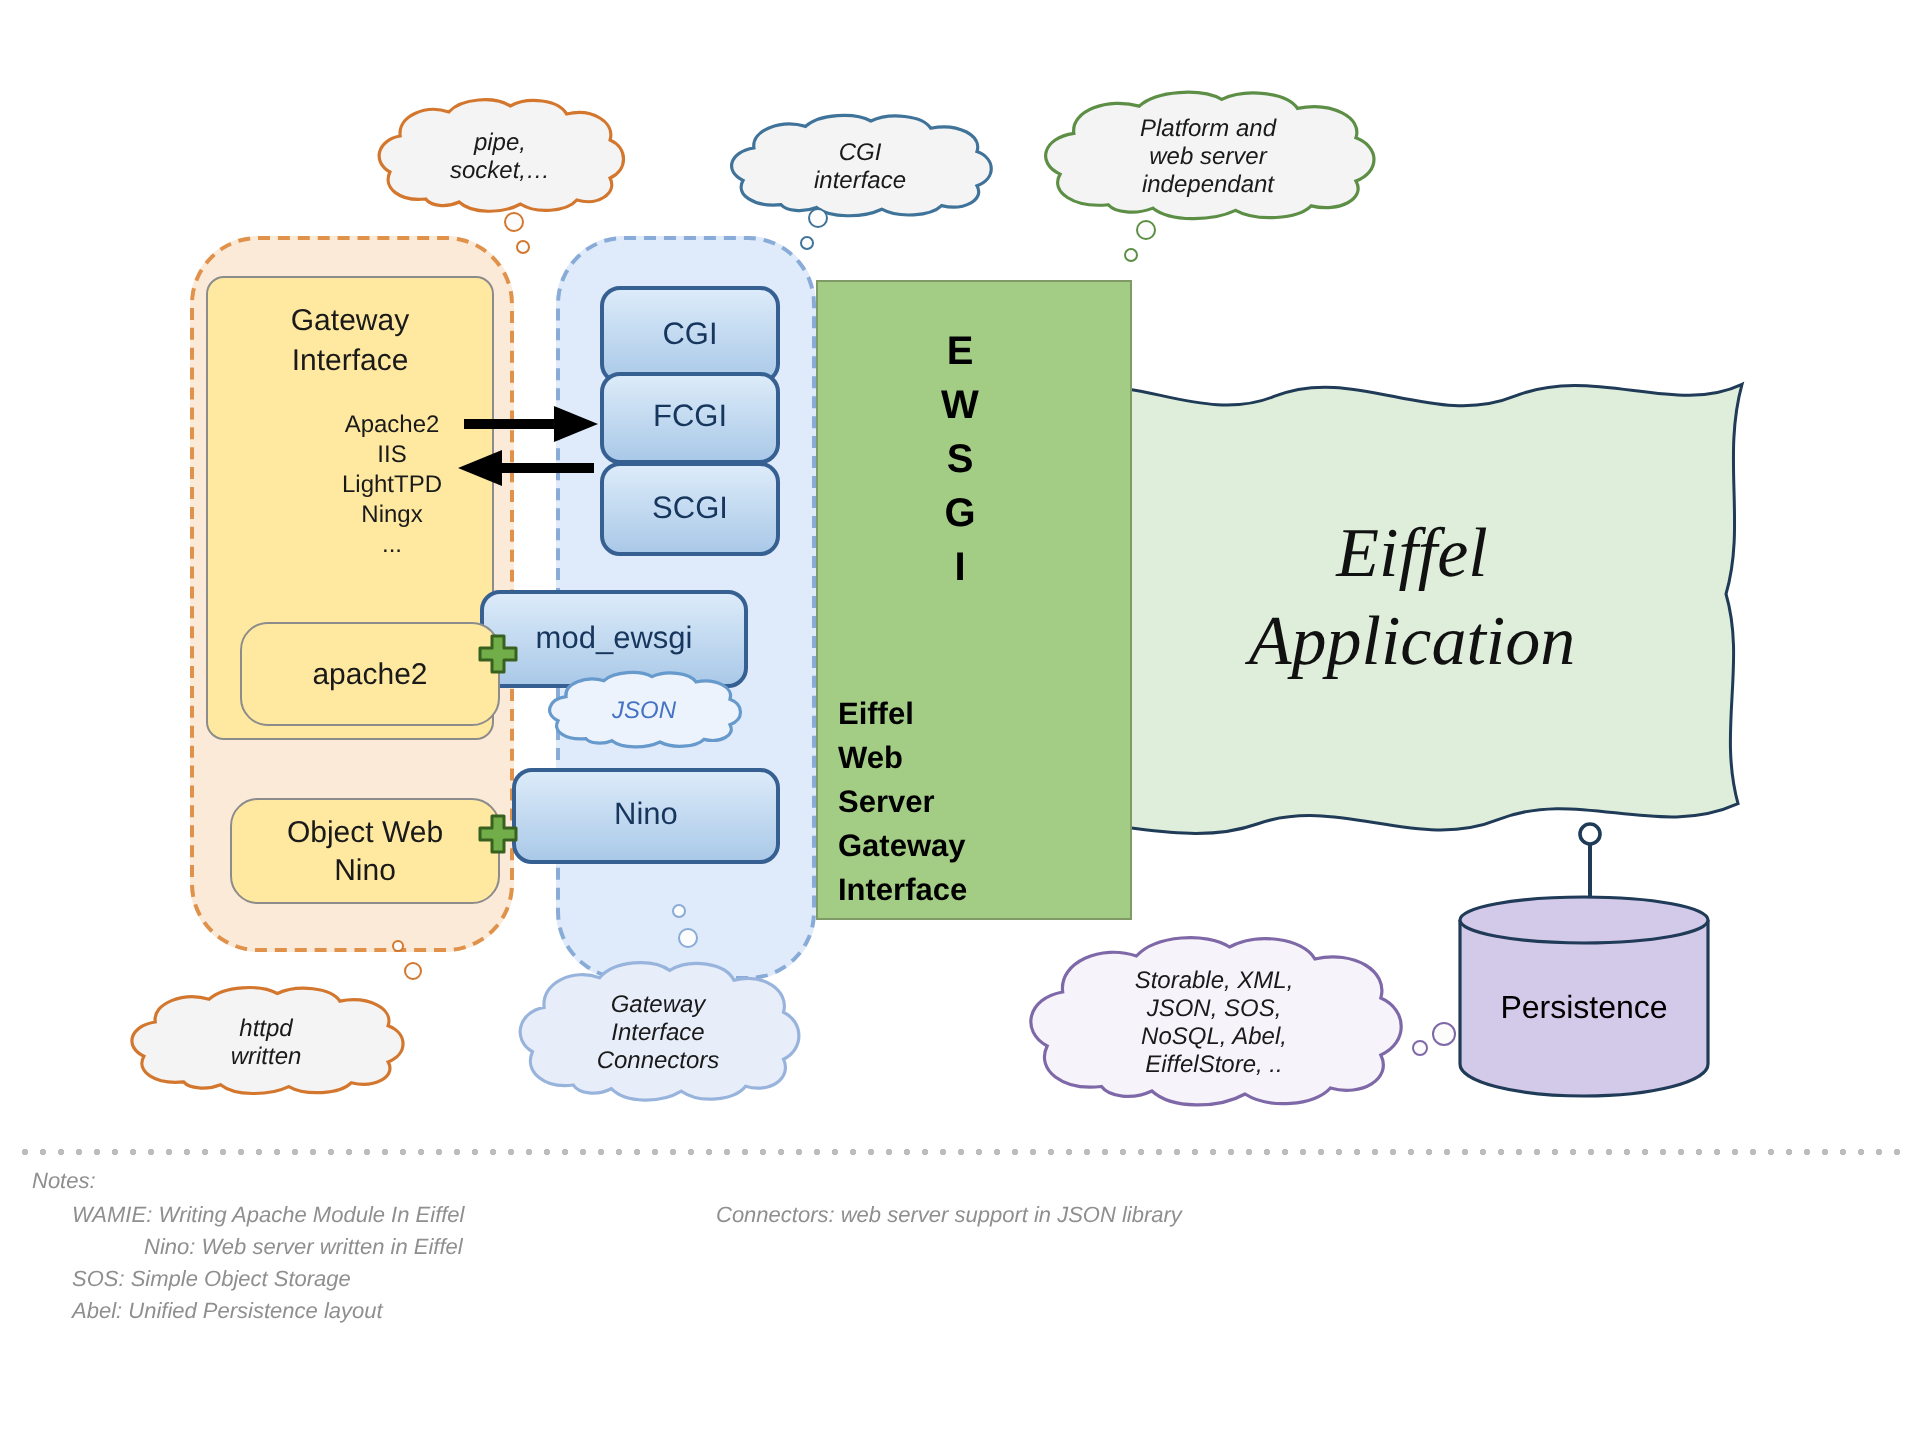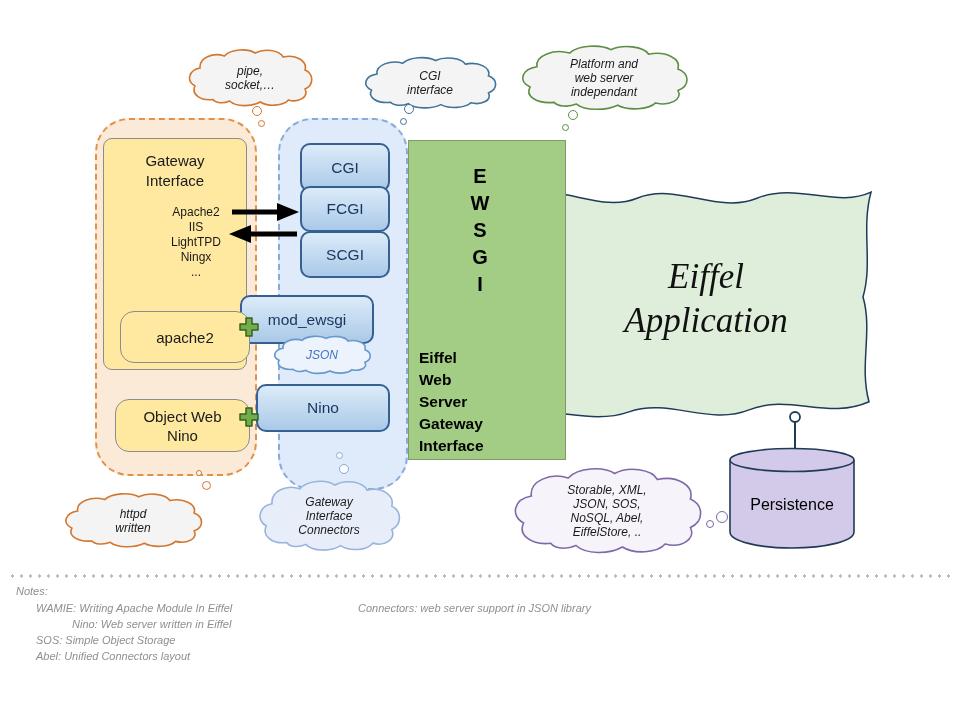--- a/index.html
+++ b/index.html
@@ -267,14 +267,14 @@
     <ellipse cx="64" cy="14" rx="62" ry="11.5" fill="#d3c9e8" stroke="#1f3b57" stroke-width="1.6"></ellipse>
   </svg>
   <div class="cyl-label">Persistence</div>
 </div>
 
 <div class="abs dotted-sep"></div>
 <div class="note" style="left:16px; top:585px;">Notes:</div>
 <div class="note" style="left:36px; top:602px;">WAMIE: Writing Apache Module In Eiffel</div>
 <div class="note" style="left:36px; top:618px;margin-left:36px;">Nino: Web server written in Eiffel</div>
 <div class="note" style="left:36px; top:634px;">SOS: Simple Object Storage</div>
-<div class="note" style="left:36px; top:650px;">Abel: Unified Connectors layout</div>
+<div class="note" style="left:36px; top:650px;">Abel: Unified Persistence layout</div>
 <div class="note" style="left:358px; top:602px;">Connectors: web server support in JSON library</div>
 
 </body></html>

